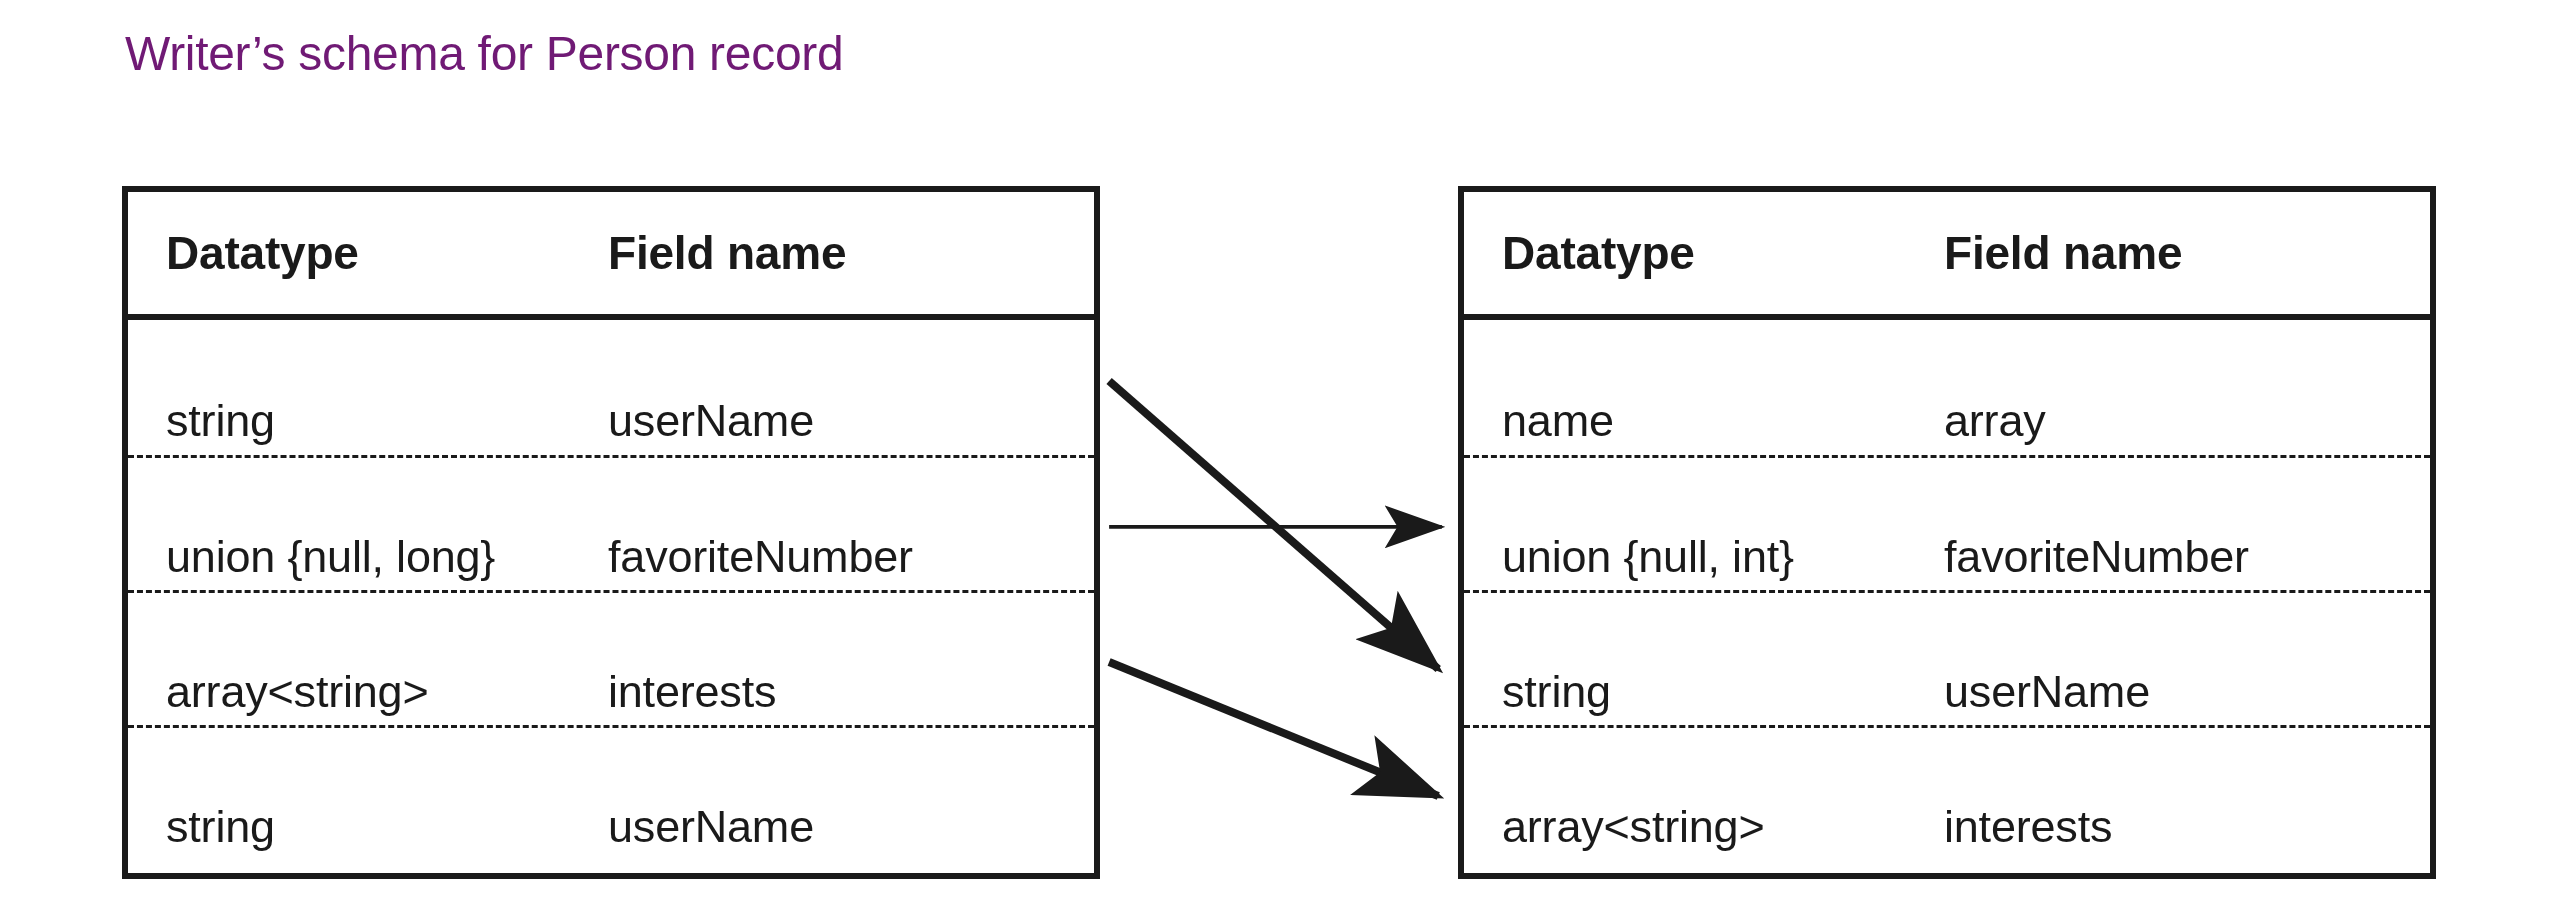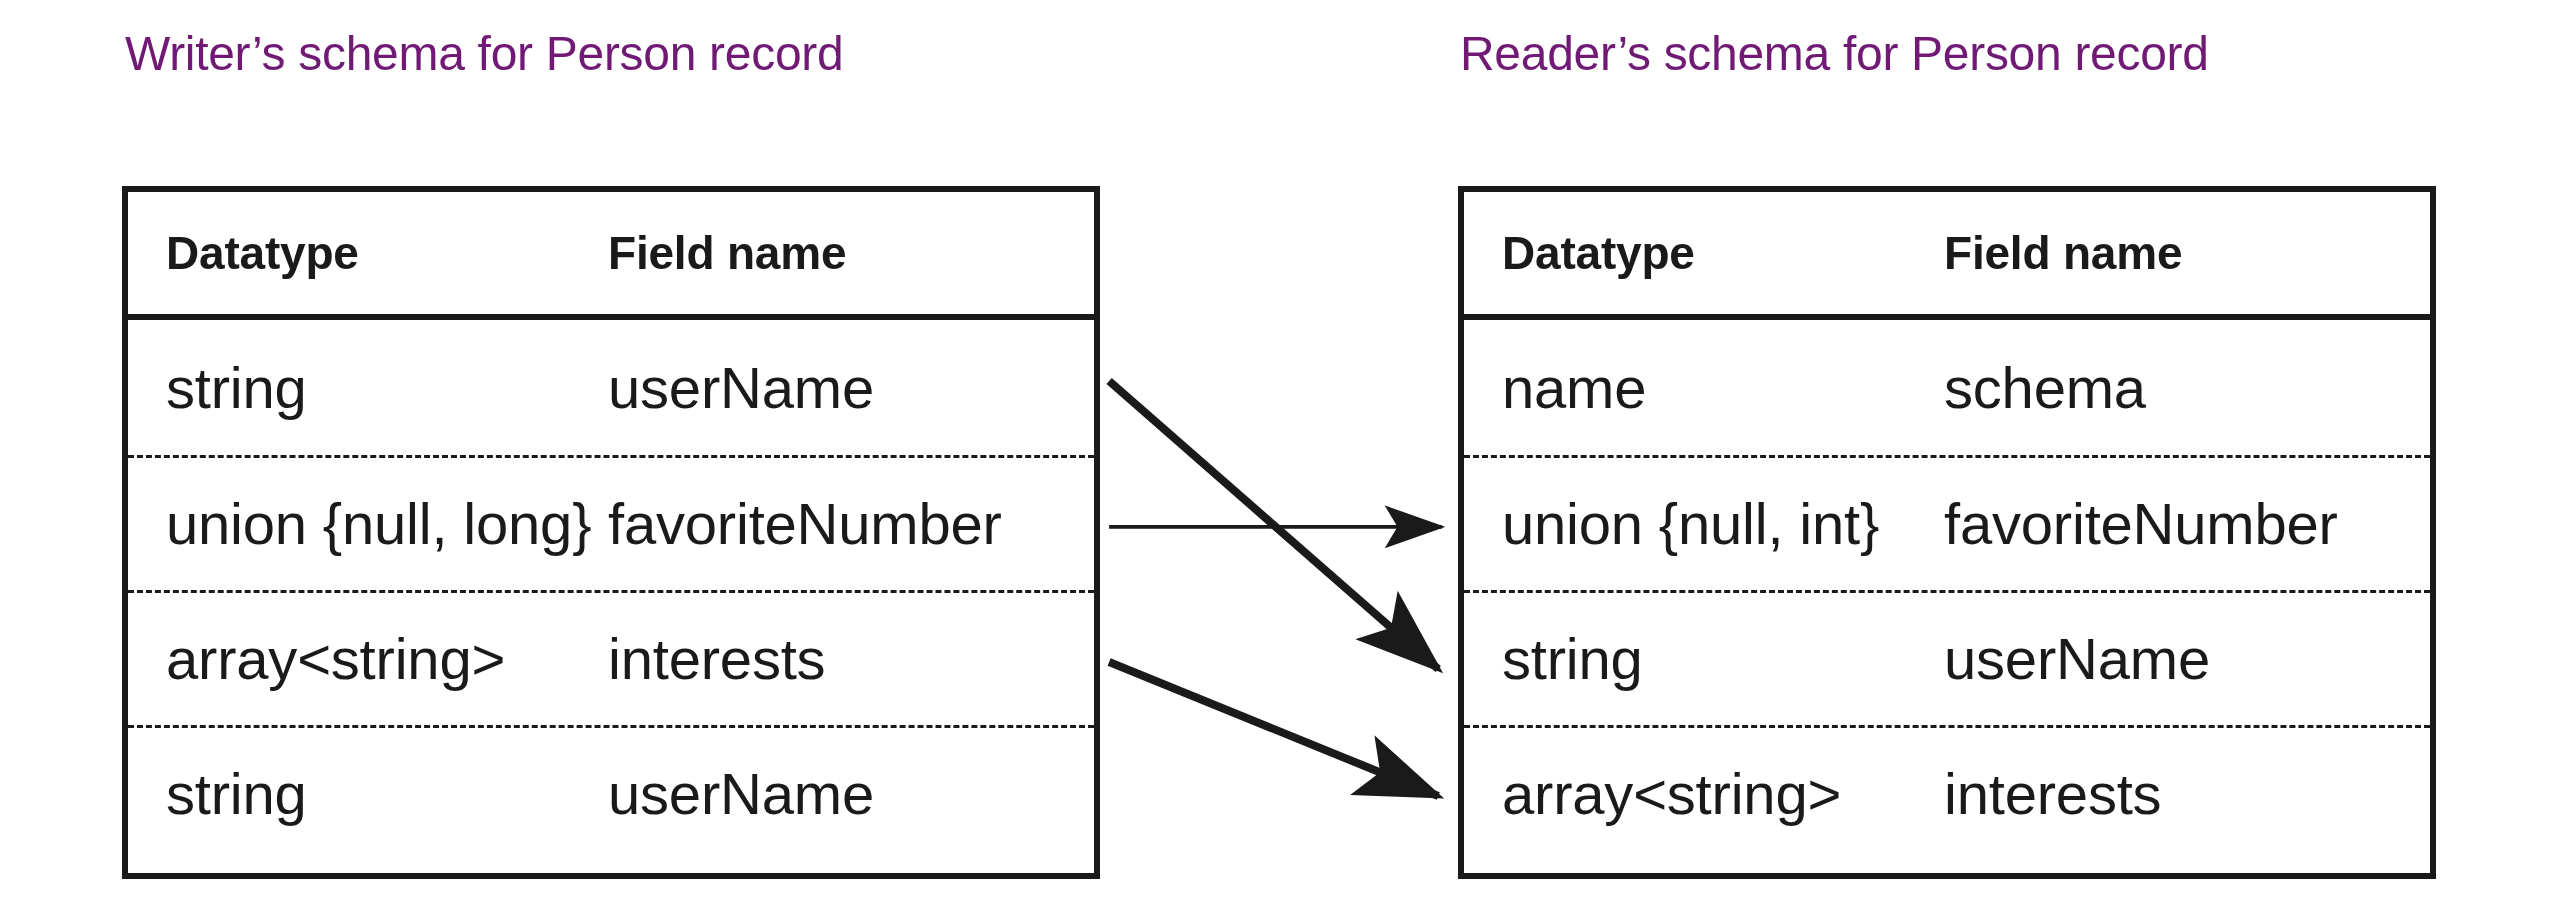--- a/index.html
+++ b/index.html
@@ -75,43 +75,43 @@
   }
   .cell.c-type  { left: 38px; }
   .cell.c-field { left: 480px; }
 
   .thead .cell {
     font-size: 46px;
     font-weight: 700;
     letter-spacing: -0.2px;
   }
   .tbody .cell {
-    font-size: 58px;
+    font-size: 45px;
     font-weight: 400;
     letter-spacing: -0.2px;
+    margin-top: 32px;
   }
 
   
   #arrow-layer {
     position: absolute;
     left: 0;
     top: 0;
     width: 2576px;
     height: 924px;
     pointer-events: none;
   }
 </style>
 </head>
 <body>
 
 <div class="stage">
 
   <div id="title-writer" class="panel-title">Writer’s schema for Person record</div>
 
-  <div id="title-reader" class="panel-title">Reader’s schema for Person record</div>
 
   <div id="table-writer" class="schema-table">
 
     <div class="thead">
       <div class="cell c-type">Datatype</div>
       <div class="cell c-field">Field name</div>
     </div>
 
     <div class="tbody">
 
@@ -142,21 +142,21 @@
 
     <div class="thead">
       <div class="cell c-type">Datatype</div>
       <div class="cell c-field">Field name</div>
     </div>
 
     <div class="tbody">
 
       <div class="trow">
         <div class="cell c-type">name</div>
-        <div class="cell c-field">schema</div>
+        <div class="cell c-field">array</div>
       </div>
 
       <div class="trow sep">
         <div class="cell c-type">union {null, int}</div>
         <div class="cell c-field">favoriteNumber</div>
       </div>
 
       <div class="trow sep">
         <div class="cell c-type">string</div>
         <div class="cell c-field">userName</div>

